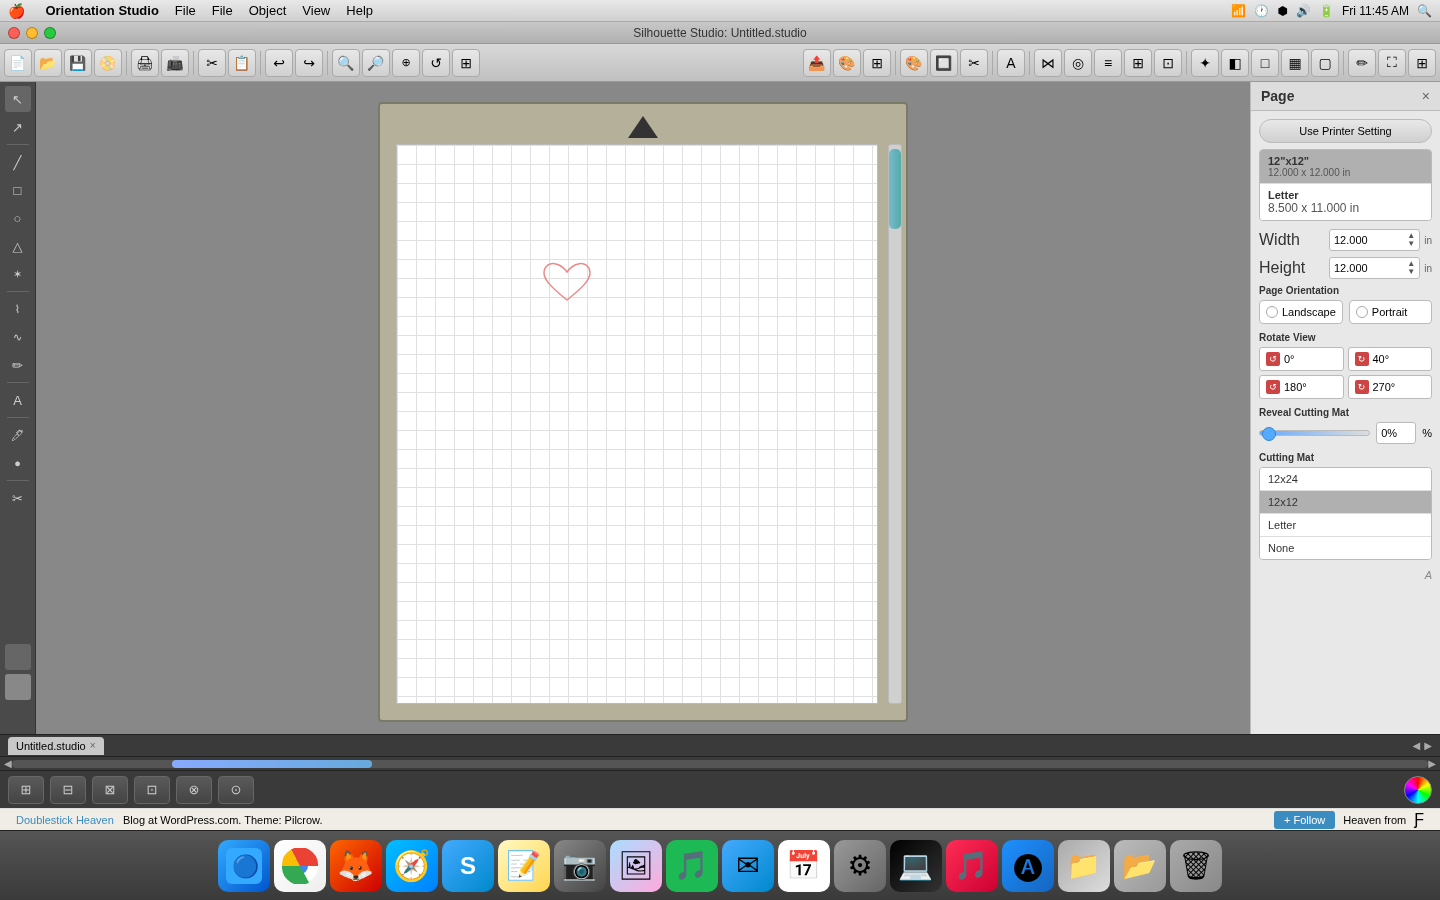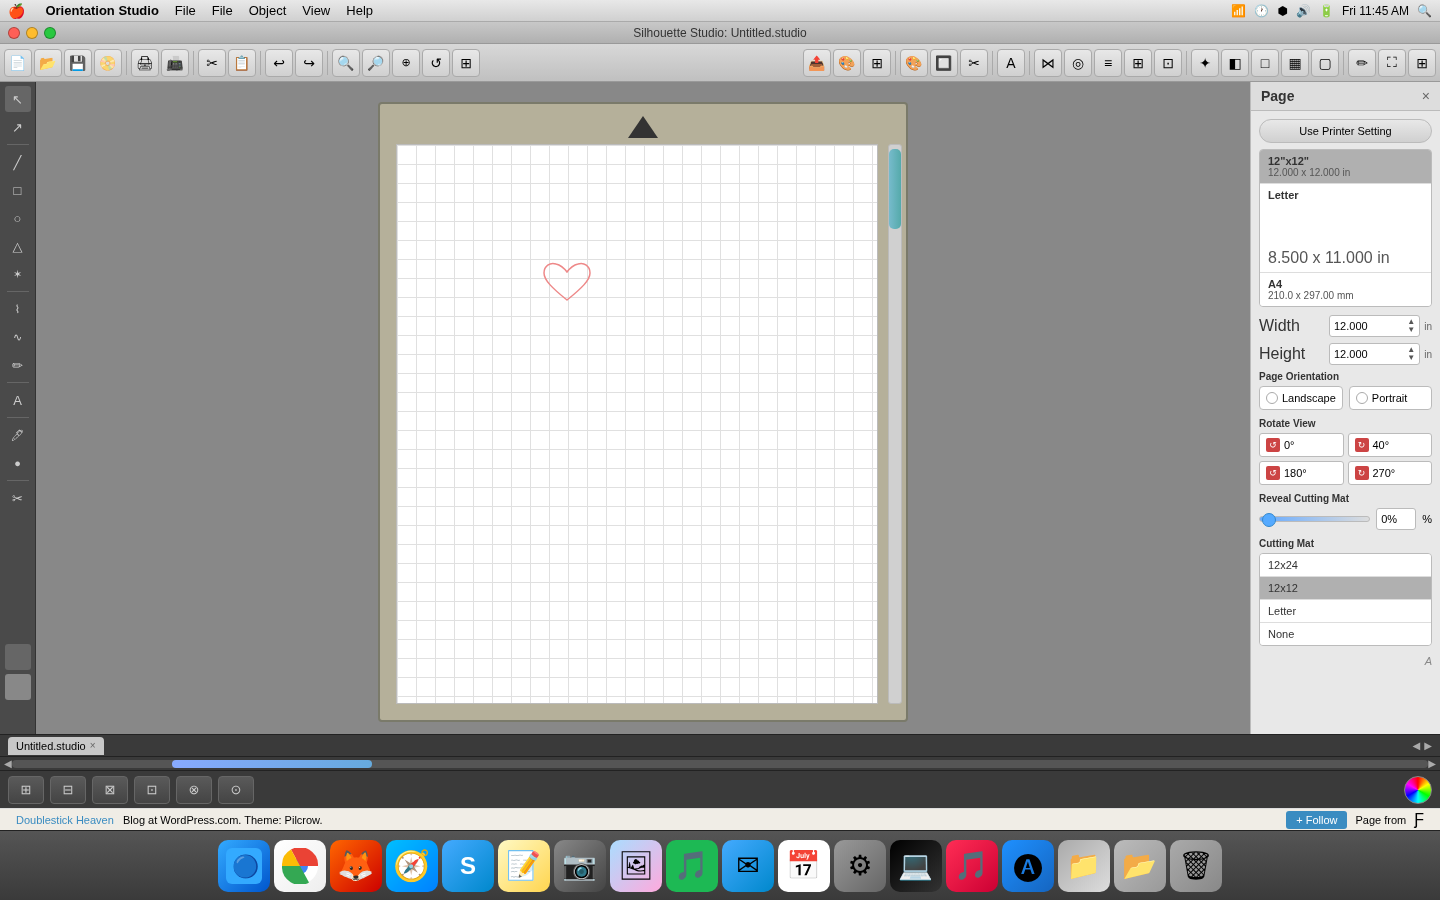--- a/index.html
+++ b/index.html
@@ -345,25 +345,21 @@
 
       <div class="panel-btn">Use Printer Setting</div>
 
       <div class="dropdown-list">
         <div class="dropdown-item selected">
           <div style="font-weight:600; font-size:11px;">12"x12"</div>
           <div style="font-size:10px; color:#555;">12.000 x 12.000 in</div>
         </div>
         <div class="dropdown-item">
           <div style="font-weight:600; font-size:11px;">Letter</div>
-          <div style="font-size:16px; color:#555;margin-top:48px;">8.500 x 11.000 in</div>
-        </div>
-        <div class="dropdown-item">
-          <div style="font-weight:600; font-size:11px;">A4</div>
-          <div style="font-size:10px; color:#555;">210.0 x 297.00 mm</div>
+          <div style="font-size:12px; color:#555;">8.500 x 11.000 in</div>
         </div>
       </div>
 
       <div class="field-row">
         <span class="field-label">Width</span>
         <div class="field-input">
           <span>12.000</span>
           <div class="spinners">
             <span class="spinner-btn">▲</span>
             <span class="spinner-btn">▼</span>
@@ -471,21 +467,21 @@
 </div>
 
 <div class="wp-bar">
   <span style="font-size:11px;">
     <a class="wp-bar-link">Doublestick Heaven</a>
     &nbsp;
     <span>Blog at WordPress.com. Theme: Pilcrow.</span>
   </span>
   <div class="wp-bar-right">
     <button class="follow-btn">+ Follow</button>
-    <span style="font-size:11px;">Page from</span>
+    <span style="font-size:11px;">Heaven from</span>
     <span style="font-size:16px;">Ƒ</span>
   </div>
 </div>
 
 <div class="dock">
   <div class="dock-icon dock-finder">
     <svg width="36" height="36" viewBox="0 0 36 36">
         <rect width="36" height="36" rx="6" fill="#3af"></rect>
         <text x="6" y="26" font-size="22">🔵</text>
       </svg>

